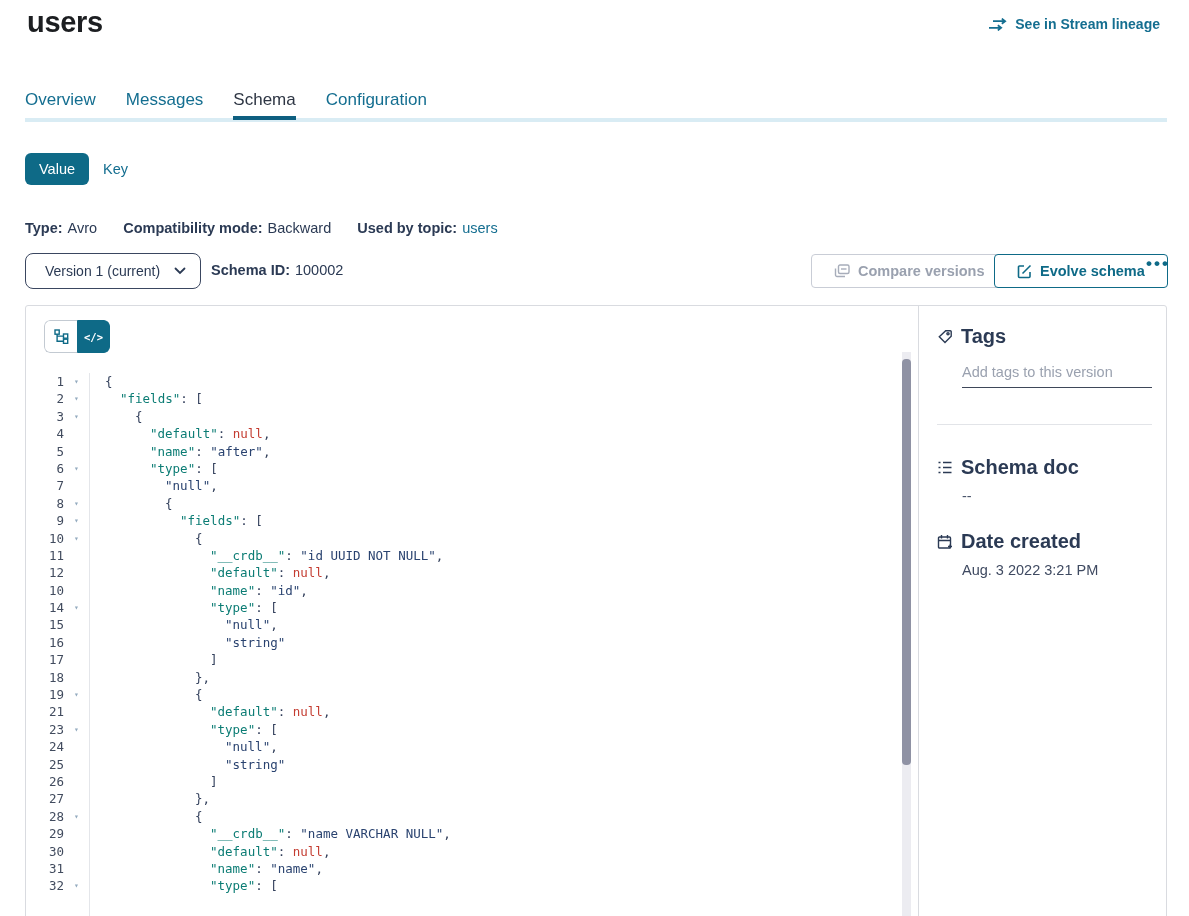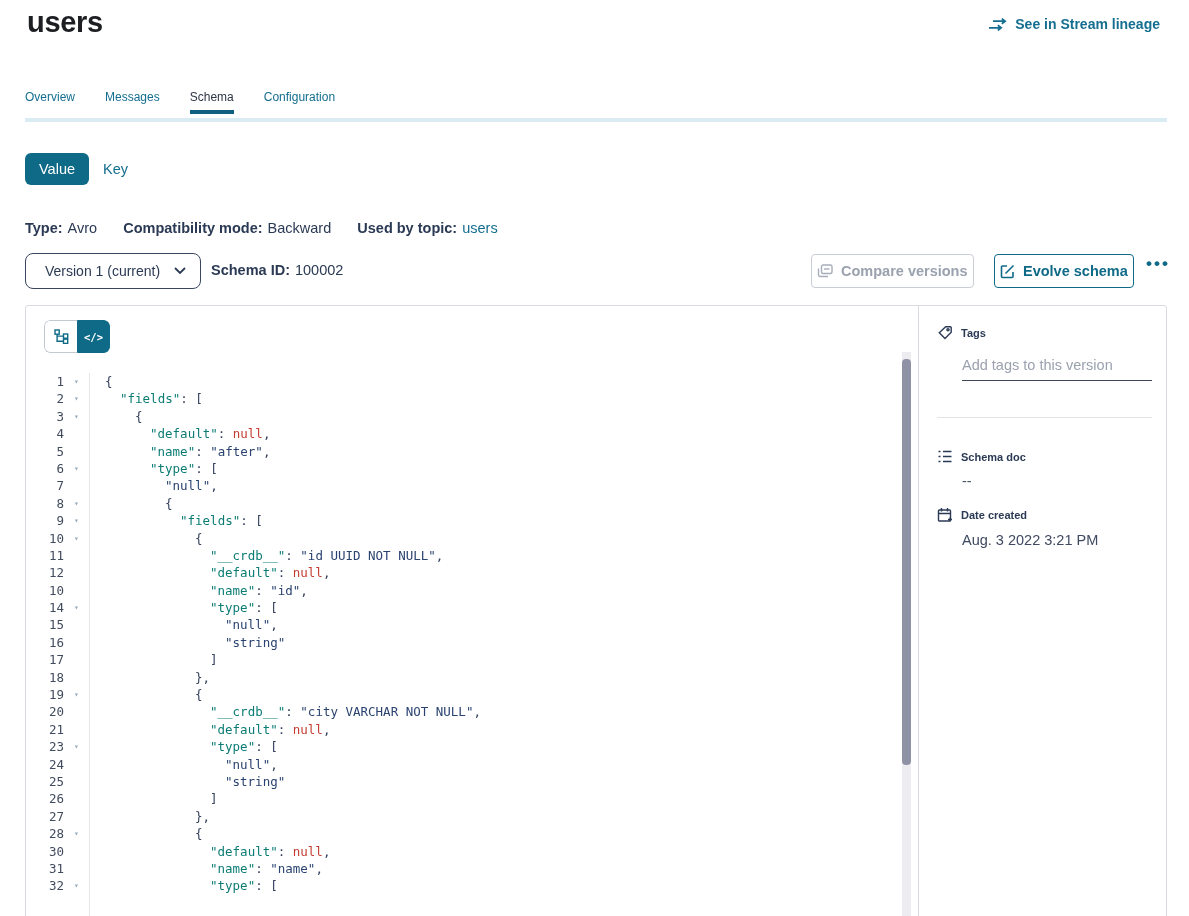--- a/index.html
+++ b/index.html
@@ -9,21 +9,21 @@
     font-family:"Liberation Sans", sans-serif;
     color:var(--text-dark,#2b3a54);
   }
   
   .page-title { position:absolute; left:27px; top:6px; font-size:29px; font-weight:700;
     color:var(--title,#1c1e21); letter-spacing:-0.3px; }
   .lineage-link { position:absolute; top:16px; right:29px; display:flex; align-items:center; gap:7px;
     color:var(--link,#146e90); font-size:14px; font-weight:600; cursor:pointer; }
   
   .tabs { position:absolute; left:25px; top:90px; display:flex; gap:30px; z-index:2; }
-  .tab { font-size:12px; color:var(--link,#146e90); padding-bottom:6px; cursor:pointer;
+  .tab { font-size:17px; color:var(--link,#146e90); padding-bottom:6px; cursor:pointer;
     border-bottom:4px solid transparent; }
   .tab.active { color:#2e3644; font-weight:500; border-bottom-color:var(--tab-underline,#0e5f80); }
   .tabbar-track { position:absolute; left:25px; right:22px; top:118px; height:4px;
     background:var(--tabbar-light,#d9ecf4); z-index:1; }
   
   .value-btn { position:absolute; left:25px; top:153px; height:32px; padding:0 14px;
     background:var(--accent,#0e6a87); color:#fff; border:none; border-radius:6px;
     font-size:14.5px; display:flex; align-items:center; cursor:pointer; font-family:inherit; }
   .key-link { position:absolute; left:103px; top:161px; color:var(--link,#146e90);
     font-size:14.5px; cursor:pointer; }
@@ -32,21 +32,21 @@
   .meta-row b { font-weight:700; margin-right:5px; }
   .meta-row .val { margin-right:22px; }
   .meta-row .link { color:var(--link,#146e90); cursor:pointer; }
   
   .version-select { position:absolute; left:25px; top:253px; width:176px; height:36px;
     border:1px solid #3a4660; border-radius:8px; background:#fff; display:flex;
     align-items:center; padding:0 14px 0 19px; font-size:14px; cursor:pointer; justify-content:space-between; }
   .schema-id { position:absolute; left:211px; top:262px; font-size:14.5px; }
   .schema-id b { font-weight:700; margin-right:5px; }
   .btn { position:absolute; top:254px; height:34px; display:flex; align-items:center; gap:8px;
-    padding:0 5px; border-radius:4px; background:#fff; font-size:14.5px; cursor:pointer; font-family:inherit; }
+    padding:0 22px; border-radius:4px; background:#fff; font-size:14.5px; cursor:pointer; font-family:inherit; }
   .btn-compare { left:811px; border:1px solid #c9cdd6; color:var(--muted,#9aa1af); font-weight:600; }
   .btn-evolve { left:994px; border:1px solid var(--accent,#0e6a87); color:var(--accent,#0e6a87); font-weight:700; }
   .more-btn { position:absolute; left:1146px; top:254px; color:var(--accent,#0e6a87);
     font-size:17px; font-weight:700; letter-spacing:2px; cursor:pointer; background:none; border:none; }
   
   .panel { position:absolute; left:25px; top:305px; width:1142px; height:618px;
     border:1px solid var(--border,#d9dbe0); border-radius:3px; background:#fff; }
   .editor-col { position:absolute; left:0; top:0; bottom:0; width:892px; }
   .toggle-group { position:absolute; left:18px; top:14px; display:flex; border-radius:6px; overflow:hidden; }
   .tg-btn { width:33px; height:33px; display:flex; align-items:center; justify-content:center; cursor:pointer; }
@@ -66,30 +66,30 @@
   .tok-n { color:var(--code-null,#c43c31); }
   .tok-p { color:var(--code-punc,#33405c); }
   .sb-track { position:absolute; left:876px; top:46px; width:9px; bottom:0;
     background:var(--scroll-track,#ececf1); }
   .sb-thumb { position:absolute; left:0; top:7px; width:9px; height:406px; border-radius:4px;
     background:var(--scroll-thumb,#8f92a4); cursor:pointer; }
   
   .side-col { position:absolute; left:892px; top:0; right:0; bottom:0;
     border-left:1px solid var(--border,#d9dbe0); padding-top:19px; }
   .sec-header { display:flex; align-items:center; gap:8px; margin-left:18px;
-    font-size:11px; font-weight:700; color:var(--text-dark,#2b3a54); }
+    font-size:20px; font-weight:700; color:var(--text-dark,#2b3a54); }
   .sec-header svg { flex:0 0 auto; }
   .tag-input { display:block; margin:14px 0 0 43px; width:190px; border:none;
     border-bottom:1.5px solid #3e4759; font-size:14.5px; padding:2px 0 7px 0;
     font-family:inherit; color:var(--text-dark,#2b3a54); outline:none; background:transparent; }
   .tag-input::placeholder { color:var(--muted,#9aa1af); }
   .side-divider { height:1px; background:#e2e4e8; margin:36px 14px 0 18px; }
   .sec-value { margin:9px 0 0 43px; font-size:14.5px; color:#4b566b; }
   .mt-schema-doc { margin-top:31px; }
-  .mt-date { margin-top:18px; }
+  .mt-date { margin-top:26px; }
 </style>
 </head>
 <body>
 
 <h1 class="page-title">users</h1>
 
 <div class="lineage-link">
   <span style="display:flex;">
     <svg width="20" height="13" viewBox="0 0 20 13" fill="none" stroke="#146e90" stroke-width="1.7">
       <path d="M5 3.2 H17 M13.8 0.6 L17.2 3.2 L13.8 5.8"></path>
@@ -185,28 +185,28 @@
         <div class="crow"><span class="ln">10</span><span class="fold">▾</span><span class="code" style="padding-left: 106px;"><span class="tok-p">{</span></span></div>
         <div class="crow"><span class="ln">11</span><span class="fold"></span><span class="code" style="padding-left: 121px;"><span class="tok-k">"__crdb__"</span><span class="tok-p">: </span><span class="tok-s">"id UUID NOT NULL"</span><span class="tok-p">,</span></span></div>
         <div class="crow"><span class="ln">12</span><span class="fold"></span><span class="code" style="padding-left: 121px;"><span class="tok-k">"default"</span><span class="tok-p">: </span><span class="tok-n">null</span><span class="tok-p">,</span></span></div>
         <div class="crow"><span class="ln">10</span><span class="fold"></span><span class="code" style="padding-left: 121px;"><span class="tok-k">"name"</span><span class="tok-p">: </span><span class="tok-s">"id"</span><span class="tok-p">,</span></span></div>
         <div class="crow"><span class="ln">14</span><span class="fold">▾</span><span class="code" style="padding-left: 121px;"><span class="tok-k">"type"</span><span class="tok-p">: [</span></span></div>
         <div class="crow"><span class="ln">15</span><span class="fold"></span><span class="code" style="padding-left: 136px;"><span class="tok-s">"null"</span><span class="tok-p">,</span></span></div>
         <div class="crow"><span class="ln">16</span><span class="fold"></span><span class="code" style="padding-left: 136px;"><span class="tok-s">"string"</span></span></div>
         <div class="crow"><span class="ln">17</span><span class="fold"></span><span class="code" style="padding-left: 121px;"><span class="tok-p">]</span></span></div>
         <div class="crow"><span class="ln">18</span><span class="fold"></span><span class="code" style="padding-left: 106px;"><span class="tok-p">},</span></span></div>
         <div class="crow"><span class="ln">19</span><span class="fold">▾</span><span class="code" style="padding-left: 106px;"><span class="tok-p">{</span></span></div>
-        <div class="crow"><span class="ln">20</span><span class="fold"></span><span class="code" style="padding-left: 121px;"><span class="tok-k">"__crdb__"</span><span class="tok-p">: </span><span class="tok-s">"city VARCHAR NOT NULL"</span><span class="tok-p">,</span></span></div>
         <div class="crow"><span class="ln">21</span><span class="fold"></span><span class="code" style="padding-left: 121px;"><span class="tok-k">"default"</span><span class="tok-p">: </span><span class="tok-n">null</span><span class="tok-p">,</span></span></div>
         <div class="crow"><span class="ln">23</span><span class="fold">▾</span><span class="code" style="padding-left: 121px;"><span class="tok-k">"type"</span><span class="tok-p">: [</span></span></div>
         <div class="crow"><span class="ln">24</span><span class="fold"></span><span class="code" style="padding-left: 136px;"><span class="tok-s">"null"</span><span class="tok-p">,</span></span></div>
         <div class="crow"><span class="ln">25</span><span class="fold"></span><span class="code" style="padding-left: 136px;"><span class="tok-s">"string"</span></span></div>
         <div class="crow"><span class="ln">26</span><span class="fold"></span><span class="code" style="padding-left: 121px;"><span class="tok-p">]</span></span></div>
         <div class="crow"><span class="ln">27</span><span class="fold"></span><span class="code" style="padding-left: 106px;"><span class="tok-p">},</span></span></div>
         <div class="crow"><span class="ln">28</span><span class="fold">▾</span><span class="code" style="padding-left: 106px;"><span class="tok-p">{</span></span></div>
+        <div class="crow"><span class="ln">29</span><span class="fold"></span><span class="code" style="padding-left: 121px;"><span class="tok-k">"__crdb__"</span><span class="tok-p">: </span><span class="tok-s">"name VARCHAR NULL"</span><span class="tok-p">,</span></span></div>
         <div class="crow"><span class="ln">30</span><span class="fold"></span><span class="code" style="padding-left: 121px;"><span class="tok-k">"default"</span><span class="tok-p">: </span><span class="tok-n">null</span><span class="tok-p">,</span></span></div>
         <div class="crow"><span class="ln">31</span><span class="fold"></span><span class="code" style="padding-left: 121px;"><span class="tok-k">"name"</span><span class="tok-p">: </span><span class="tok-s">"name"</span><span class="tok-p">,</span></span></div>
         <div class="crow"><span class="ln">32</span><span class="fold">▾</span><span class="code" style="padding-left: 121px;"><span class="tok-k">"type"</span><span class="tok-p">: [</span></span></div>
       </div>
 
     <div class="sb-track">
       <div class="sb-thumb"></div>
     </div>
   </div>
 

